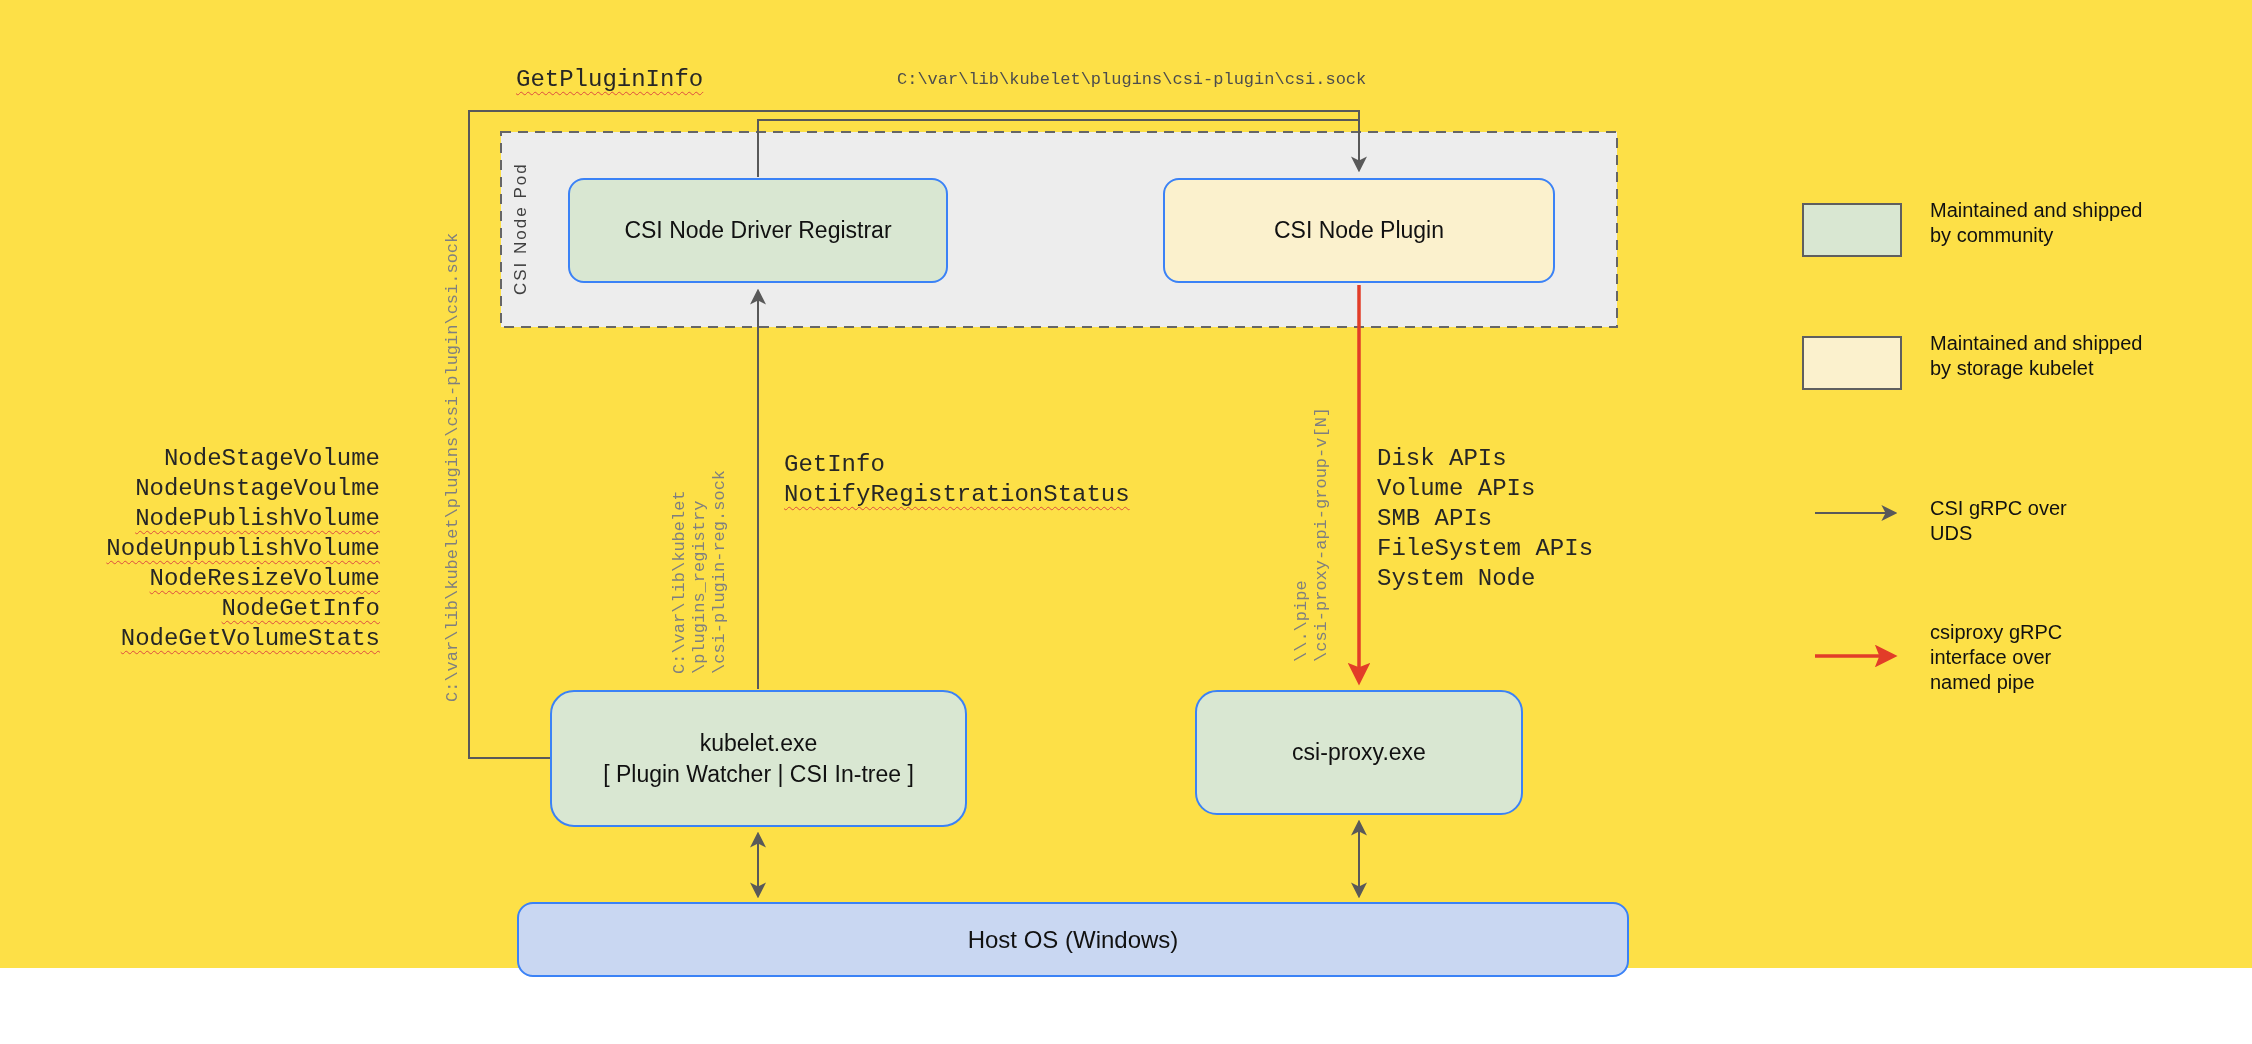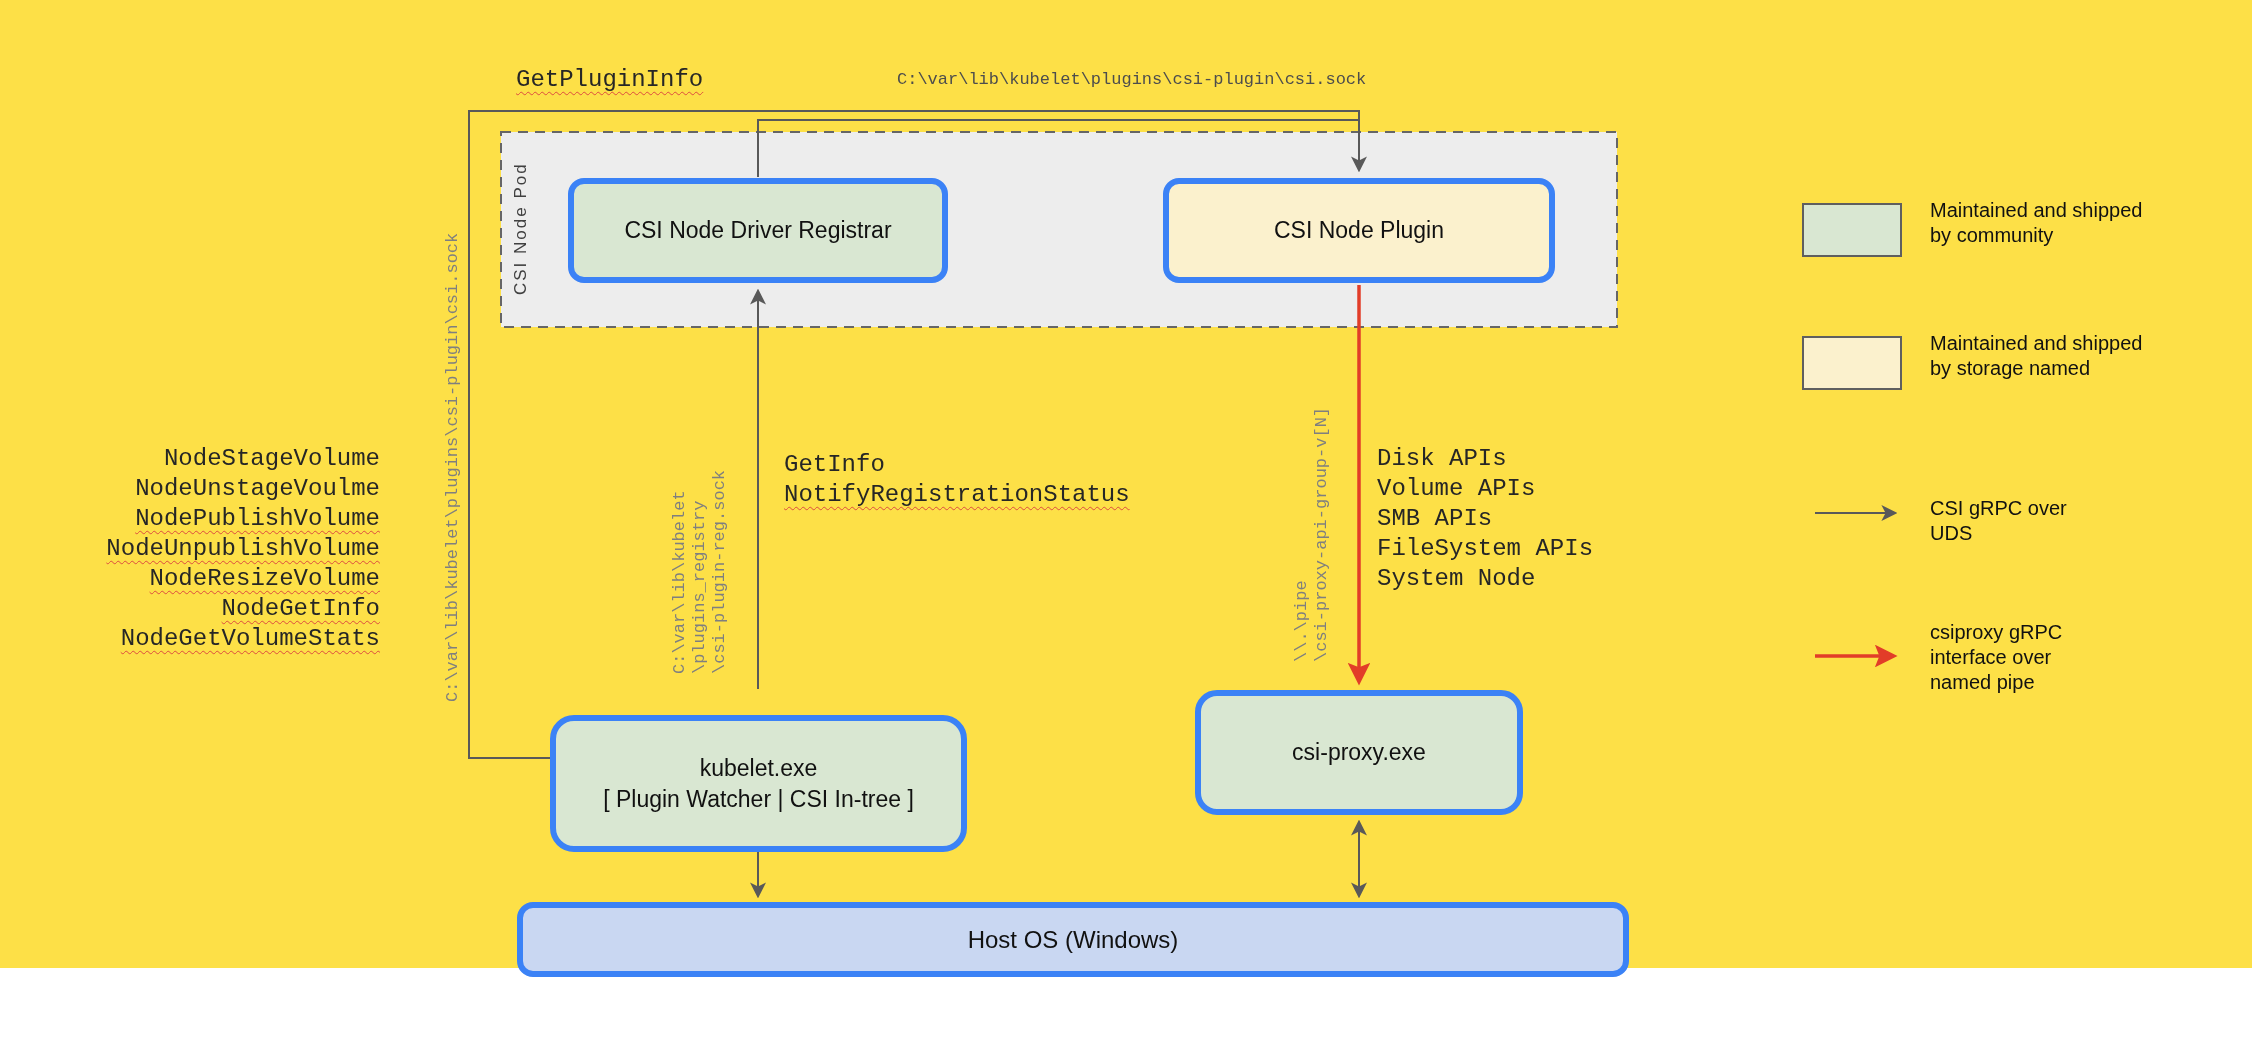--- a/index.html
+++ b/index.html
@@ -3,21 +3,21 @@
 <meta charset="utf-8">
 <style>
   html,body{margin:0;padding:0;background:#ffffff;}
   body{width:2252px;height:1044px;overflow:hidden;
        font-family:"Liberation Sans", sans-serif;}
   #canvas{position:relative;width:2252px;height:968px;background:#fde047;}
   #wires{position:absolute;left:0;top:0;}
   .abs{position:absolute;}
   .mono{font-family:"Liberation Mono","DejaVu Sans Mono",monospace;}
   .sans{font-family:"Liberation Sans",sans-serif;}
-  .box{position:absolute;border:6px solid #3b82f6;border-radius:16px;
+  .box{position:absolute;border:2px solid #3b82f6;border-radius:16px;
        display:flex;flex-direction:column;align-items:center;justify-content:center;
        font-size:23px;color:#111;text-align:left;line-height:31px;box-sizing:border-box;}
   .sq{text-decoration-line:underline;text-decoration-style:wavy;
       text-decoration-color:#dd4b3e;text-decoration-thickness:1px;text-underline-offset:5px;}
   .rot{position:absolute;transform:rotate(-90deg);transform-origin:0 0;white-space:nowrap;}
   .rot div{white-space:nowrap;}
   .mono-lg{font-size:24px;line-height:30px;color:#262626;}
   .path-gray{font-size:17px;color:#7f7f7f;line-height:20px;}
   .legend-text{font-size:20px;line-height:25px;color:#111;}
   .swatch{position:absolute;width:100px;height:54px;border:2px solid #5f5f5f;box-sizing:border-box;}
@@ -94,21 +94,21 @@
   </div>
 
   <div class="box" style="left:568px;top:178px;width:380px;height:105px;background:#d9e7d2;">
     <span>CSI Node Driver Registrar</span>
   </div>
 
   <div class="box" style="left:1163px;top:178px;width:392px;height:105px;background:#fbf1cd;">
     <span>CSI Node Plugin</span>
   </div>
 
-  <div class="box" style="left:550px;top:690px;width:417px;height:137px;background:#d9e7d2;border-radius:24px;margin-top:25px;">
+  <div class="box" style="left:550px;top:690px;width:417px;height:137px;background:#d9e7d2;border-radius:24px;">
     <span>kubelet.exe</span>
     <span>[ Plugin Watcher | CSI In-tree ]</span>
   </div>
 
   <div class="box" style="left:1195px;top:690px;width:328px;height:125px;background:#d9e7d2;border-radius:22px;">
     <span>csi-proxy.exe</span>
   </div>
 
   <div class="box" style="left:517px;top:902px;width:1112px;height:75px;background:#c9d7f2;font-size:24px;">
     <span>Host OS (Windows)</span>
@@ -118,21 +118,21 @@
 
     <div class="swatch" style="left:1802px;top:203px;background:#d9e7d2;"></div>
     <div class="abs sans legend-text" style="left:1930px;top:198px;">
       <div>Maintained and shipped</div>
       <div>by community</div>
     </div>
 
     <div class="swatch" style="left:1802px;top:336px;background:#fbf1cd;"></div>
     <div class="abs sans legend-text" style="left:1930px;top:331px;">
       <div>Maintained and shipped</div>
-      <div>by storage named</div>
+      <div>by storage kubelet</div>
     </div>
 
     <svg class="abs" style="left:1813px;top:502px;" width="96" height="22">
       <line x1="2" y1="11" x2="82" y2="11" stroke="#595959" stroke-width="2" marker-end="url(#ah)"></line>
     </svg>
     <div class="abs sans legend-text" style="left:1930px;top:496px;">
       <div>CSI gRPC over</div>
       <div>UDS</div>
     </div>
 

